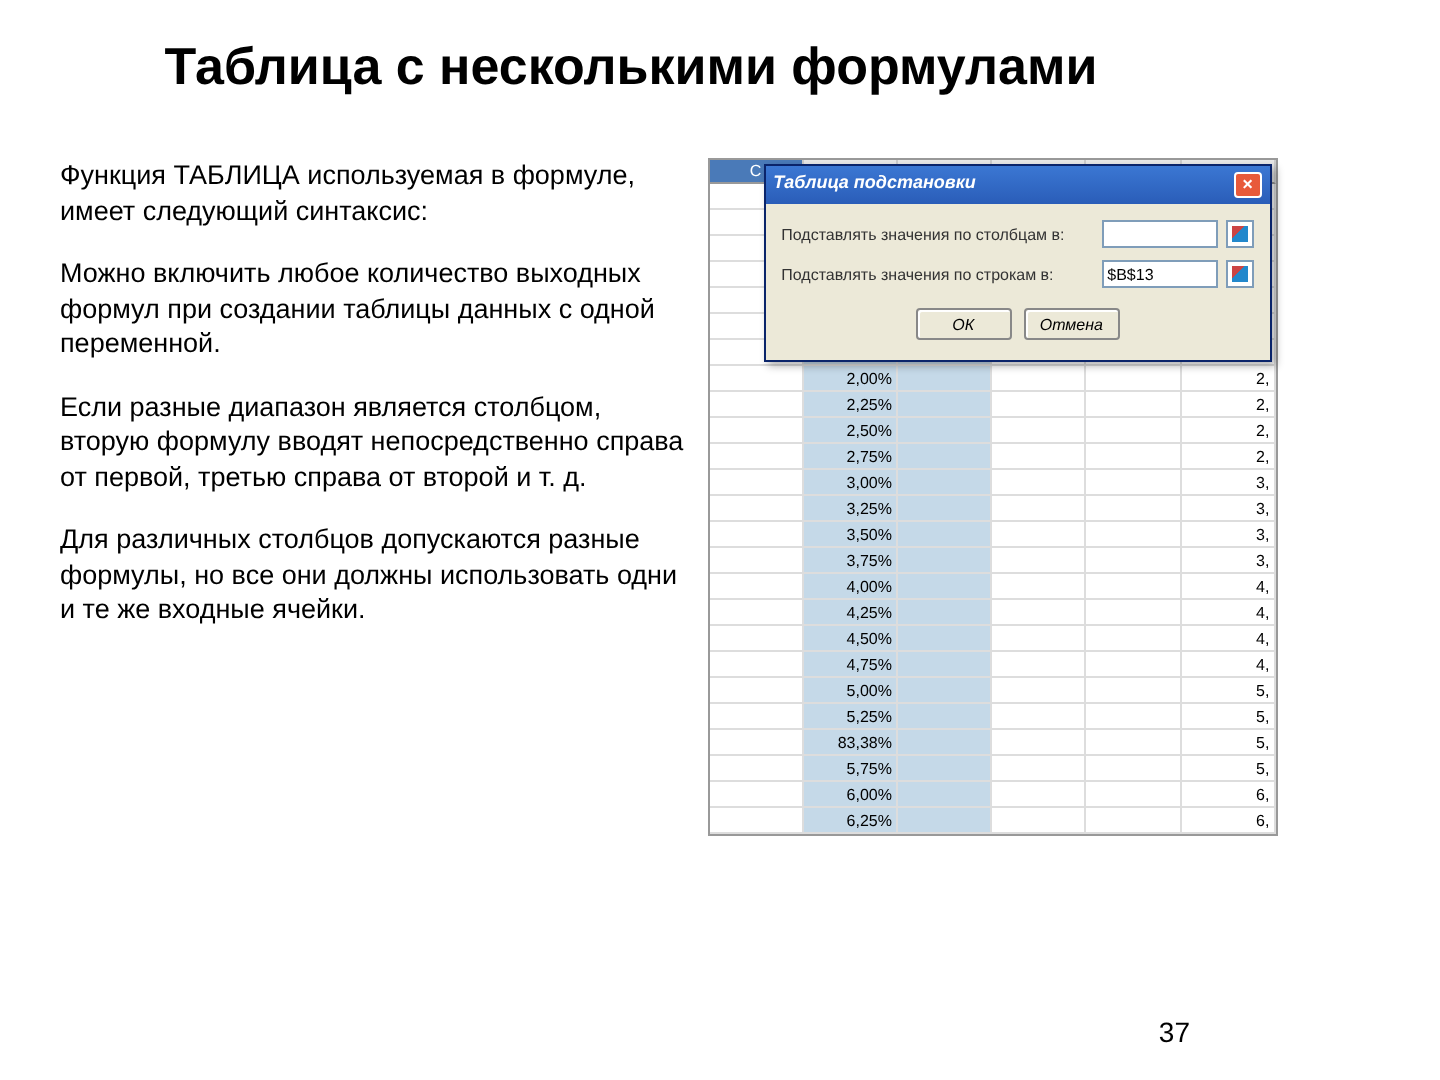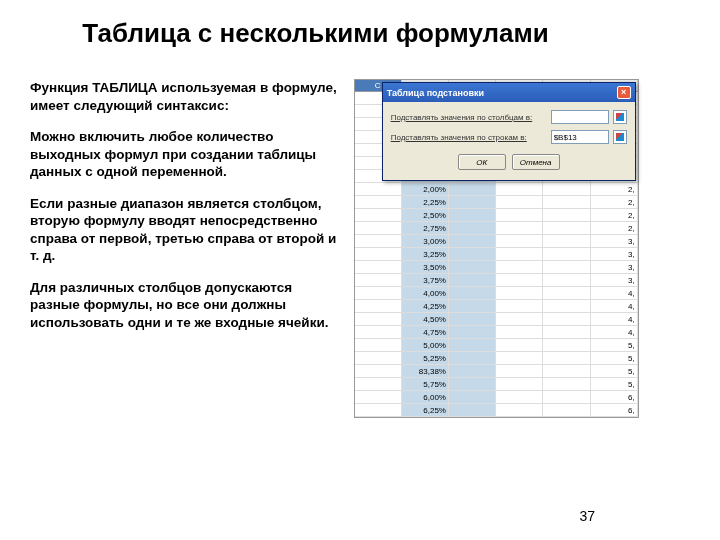--- a/index.html
+++ b/index.html
@@ -1,38 +1,38 @@
 <!DOCTYPE html>
 <html><head>
 <meta charset="utf-8">
 <style>
   * { box-sizing: border-box; margin: 0; padding: 0; }
   body { width: 720px; height: 540px; background: #fff; font-family: Arial, sans-serif; position: relative; overflow: hidden; }
   .slide { width: 631px; height: 540px; padding: 18px 30px; position: relative; }
   .title { font-size: 26px; font-weight: bold; text-align: center; margin-bottom: 30px; }
   .content { display: flex; gap: 20px; }
   .left { width: 370px; font-size: 13.5px; line-height: 1.3; }
-  .para { margin-bottom: 14px; font-weight: bold; }
+  .para { margin-bottom: 14px; }
   .indent { padding-left: 28px; font-style: italic; }
   .right { width: 280px; position: relative; }
   .sheet { position: absolute; top: 0; left: -10px; width: 285px; border: 1px solid #999; font-size: 8px; background: #fff; }
   .sheet-header { display: flex; background: #e8e8e8; }
   .sheet-header .hcell { flex: 1; text-align: center; border-right: 1px solid #ccc; border-bottom: 1px solid #999; padding: 1px 0; font-size: 8px; color: #333; }
   .sheet-header .hcell:first-child { background: #4a7ab8; color: #fff; }
   .sheet-rows { }
   .srow { display: flex; height: 13px; }
   .scell { flex: 1; border-right: 1px solid #ddd; border-bottom: 1px solid #ddd; padding: 0 2px; font-size: 8px; display: flex; align-items: center; }
   .scell.sel { background: #c5d9e8; }
   .scell.vr { justify-content: flex-end; }
   .dialog { position: absolute; top: 3px; left: 18px; width: 254px; background: #ece9d8; border: 1px solid #0a246a; box-shadow: 2px 2px 4px rgba(0,0,0,0.3); z-index: 10; font-size: 8px; }
-  .dlg-title { background: linear-gradient(to bottom, #3b77d3, #2a5db8); color: #fff; padding: 3px 4px; display: flex; justify-content: space-between; align-items: center; font-size: 9px; font-weight: bold; }
+  .dlg-title { background: linear-gradient(to bottom, #3b77d3, #2a5db8); color: #fff; padding: 3px 4px; display: flex; justify-content: space-between; font-size: 9px; font-weight: bold; font-style: italic; }
   .dlg-close { width: 14px; height: 13px; background: #e85a3a; border: 1px solid #fff; color: #fff; display: flex; align-items: center; justify-content: center; font-size: 9px; line-height: 1; font-weight: bold; border-radius: 2px; }
   .dlg-body { padding: 8px 8px 4px; }
   .dlg-row { display: flex; align-items: center; margin-bottom: 6px; gap: 4px; }
-  .dlg-label { flex: 1; font-size: 8px; color: #333; text-decoration: underline; }
+  .dlg-label { flex: 1; font-size: 8px; color: #333; }
   .dlg-input { width: 58px; height: 14px; border: 1px solid #7f9db9; background: #fff; font-size: 8px; padding: 0 2px; display: flex; align-items: center; }
   .dlg-ref { width: 14px; height: 14px; border: 1px solid #7f9db9; background: #fff; display: flex; align-items: center; justify-content: center; }
   .dlg-ref-icon { width: 8px; height: 8px; background: linear-gradient(135deg, #c44 40%, #28c 40%); }
   .dlg-btns { display: flex; justify-content: center; gap: 6px; padding: 4px 0 6px; }
   .dlg-btn { min-width: 48px; height: 16px; background: #ece9d8; border: 1px solid #888; border-radius: 2px; font-size: 8px; display: flex; align-items: center; justify-content: center; box-shadow: inset 1px 1px 0 #fff; font-style: italic; }
   .pagenum { position: absolute; bottom: 16px; right: 36px; font-size: 14px; }
 </style>
 </head>
 <body>
 

